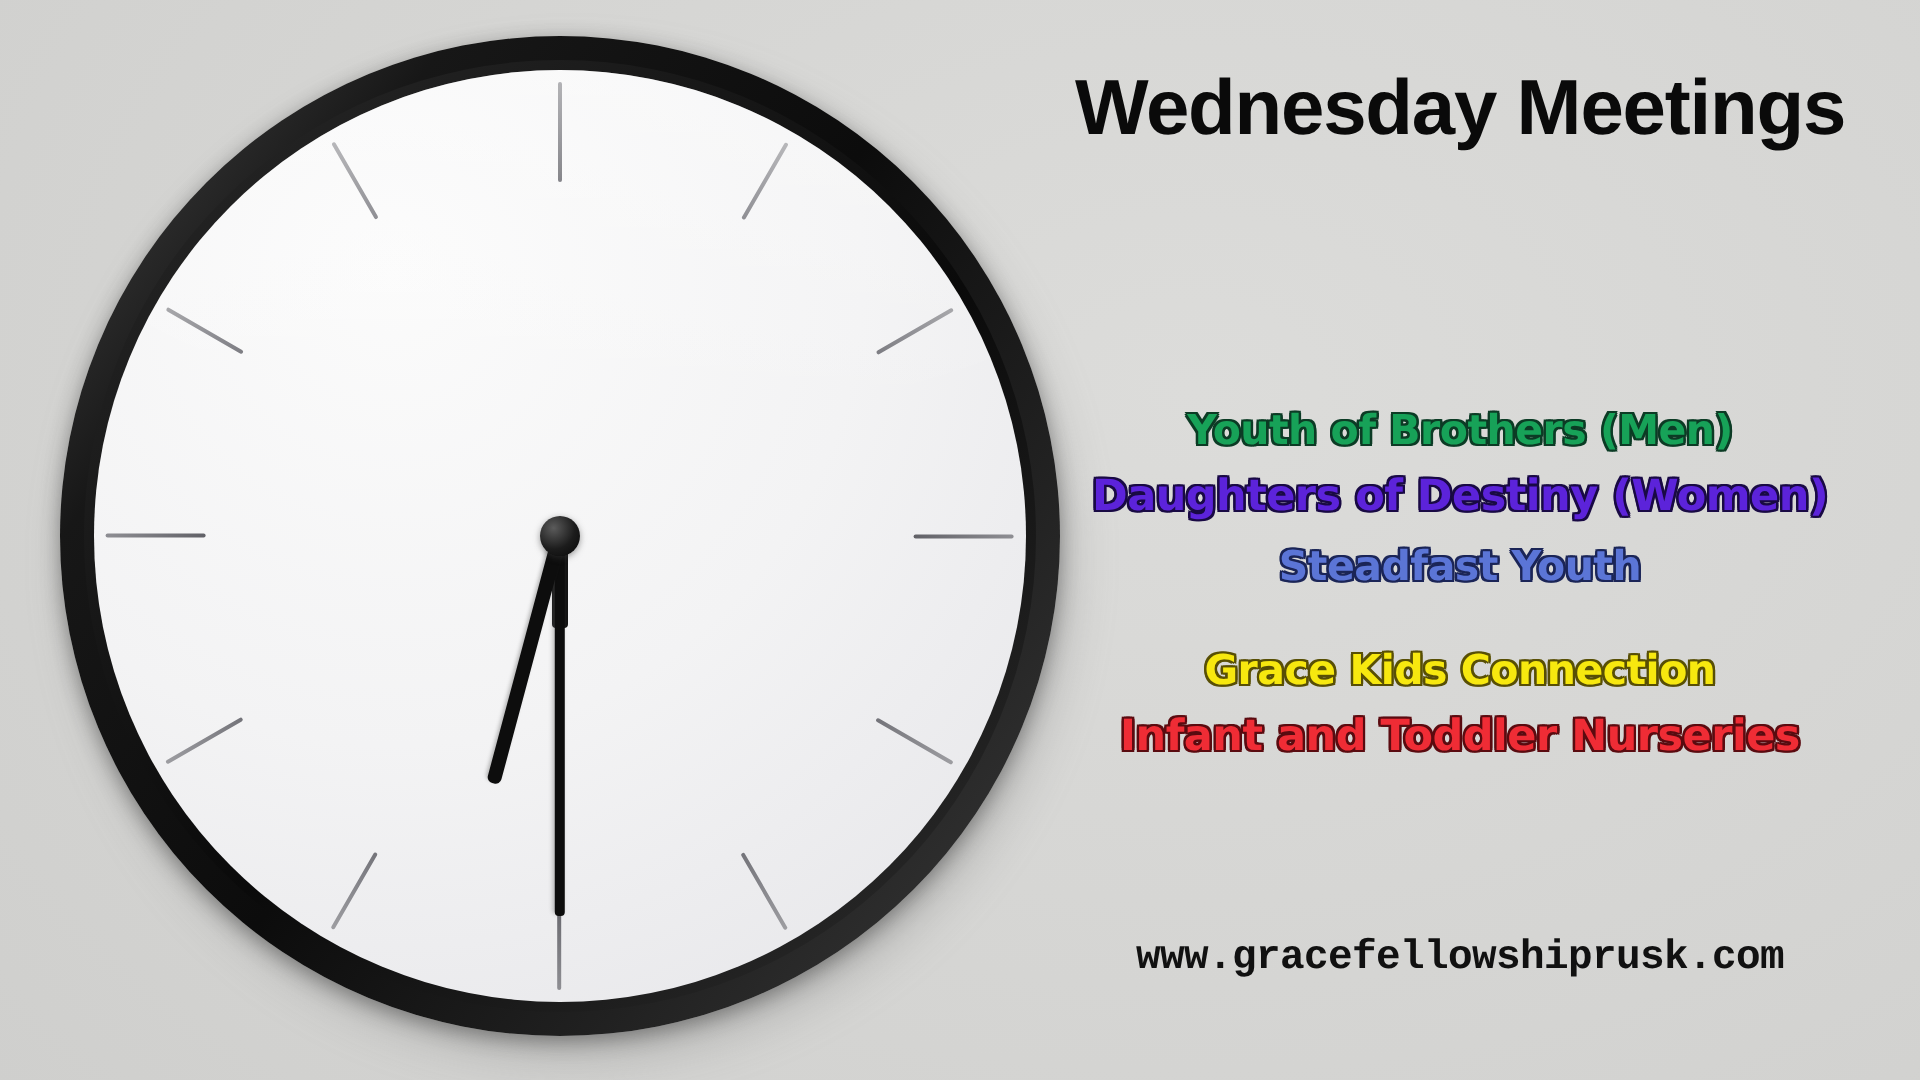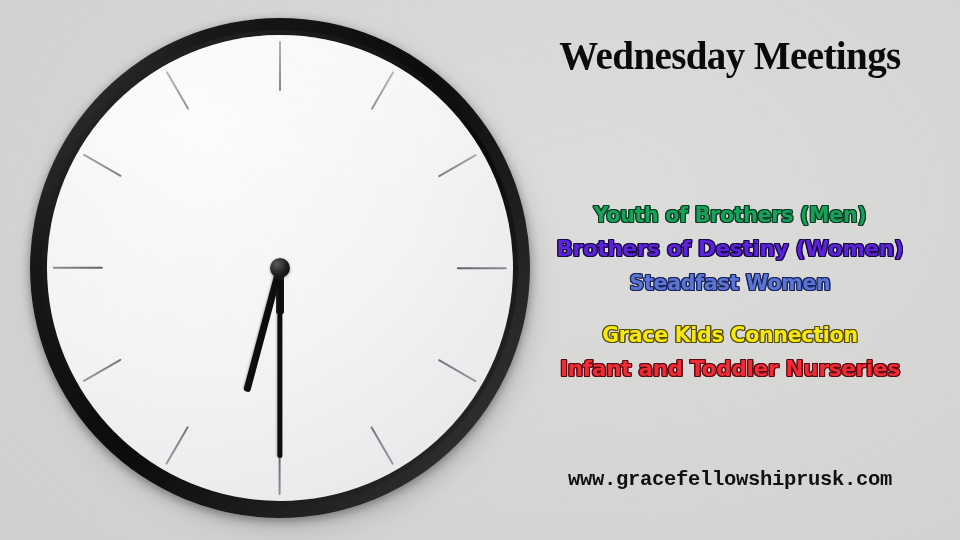--- a/index.html
+++ b/index.html
@@ -190,21 +190,21 @@
     width: 460px;
     height: 540px;
   }
 
   .headline {
     position: absolute;
     left: 0;
     top: 33px;
     width: 460px;
     text-align: center;
-    font-family: Liberation Serif, serif;
+    font-family: Liberation Sans, sans-serif;
     font-size: 39px;
     font-weight: 800;
     letter-spacing: -0.6px;
     color: #0a0a0a;
     white-space: nowrap;
   }
 
   .meeting-list {
     position: absolute;
     left: 0;
@@ -320,22 +320,22 @@
     </div>
   </div>
 
 
   <div class="right-col">
 
     <div class="headline">Wednesday Meetings</div>
 
     <div class="meeting-list">
       <div class="meeting-line green">Youth of Brothers (Men)</div>
-      <div class="meeting-line purple">Brothers of Destiny (Women)</div>
-      <div class="meeting-line blue">Steadfast Women</div>
+      <div class="meeting-line purple">Daughters of Destiny (Women)</div>
+      <div class="meeting-line blue">Steadfast Youth</div>
       <div class="meeting-line yellow">Grace Kids Connection</div>
       <div class="meeting-line red">Infant and Toddler Nurseries</div>
     </div>
 
     <div class="website">www.gracefellowshiprusk.com</div>
   </div>
 
 </div>
 
 </body></html>

